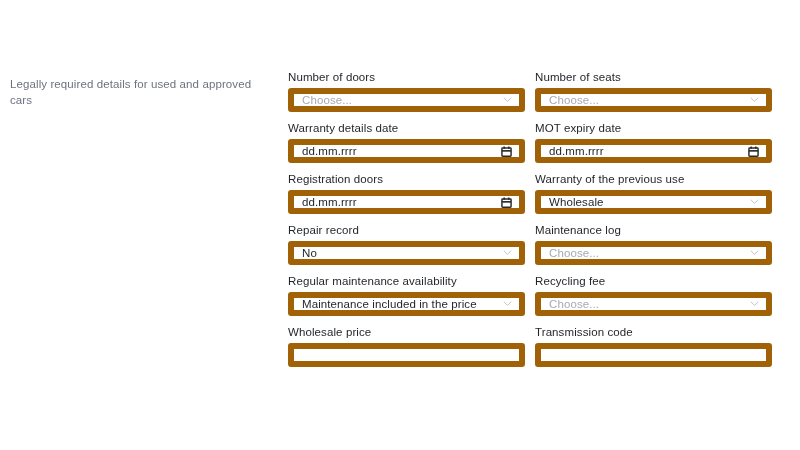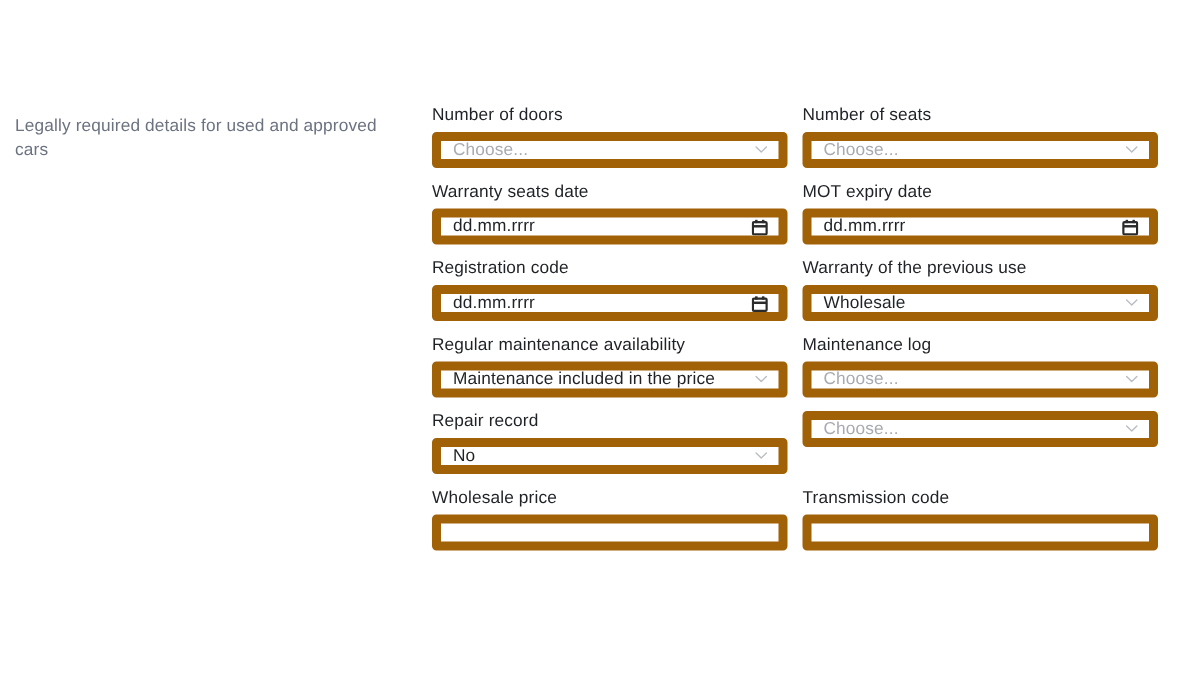--- a/index.html
+++ b/index.html
@@ -144,62 +144,62 @@
           <div class="control select">
             <span class="value placeholder">Choose...</span>
             <span class="chevron-icon">
               <svg viewBox="0 0 10 10">
                 <path d="M1.2 3.3 L5 7.1 L8.8 3.3" fill="none" stroke="#b9bcc2" stroke-width="1" stroke-linecap="round" stroke-linejoin="round"></path>
               </svg>
             </span>
           </div>
         </div>
         <div class="field">
-          <label class="field-label">Warranty seats date</label>
+          <label class="field-label">Warranty details date</label>
           <div class="control date">
             <span class="value date-text">dd.mm.rrrr</span>
             <span class="calendar-icon">
               <svg viewBox="0 0 12 12">
                 <rect x="1" y="2.2" width="10" height="9" rx="0.8" fill="none" stroke="#2b2b2b" stroke-width="1.6"></rect>
                 <rect x="1" y="4.4" width="10" height="1.8" fill="#2b2b2b"></rect>
                 <rect x="2.6" y="0.6" width="1.8" height="2.4" fill="#2b2b2b"></rect>
                 <rect x="7.6" y="0.6" width="1.8" height="2.4" fill="#2b2b2b"></rect>
               </svg>
             </span>
           </div>
         </div>
         <div class="field">
-          <label class="field-label">Registration code</label>
+          <label class="field-label">Registration doors</label>
           <div class="control date">
             <span class="value date-text">dd.mm.rrrr</span>
             <span class="calendar-icon">
               <svg viewBox="0 0 12 12">
                 <rect x="1" y="2.2" width="10" height="9" rx="0.8" fill="none" stroke="#2b2b2b" stroke-width="1.6"></rect>
                 <rect x="1" y="4.4" width="10" height="1.8" fill="#2b2b2b"></rect>
                 <rect x="2.6" y="0.6" width="1.8" height="2.4" fill="#2b2b2b"></rect>
                 <rect x="7.6" y="0.6" width="1.8" height="2.4" fill="#2b2b2b"></rect>
               </svg>
             </span>
           </div>
         </div>
         <div class="field">
+          <label class="field-label">Repair record</label>
+          <div class="control select">
+            <span class="value">No</span>
+            <span class="chevron-icon">
+              <svg viewBox="0 0 10 10">
+                <path d="M1.2 3.3 L5 7.1 L8.8 3.3" fill="none" stroke="#b9bcc2" stroke-width="1" stroke-linecap="round" stroke-linejoin="round"></path>
+              </svg>
+            </span>
+          </div>
+        </div>
+        <div class="field">
           <label class="field-label">Regular maintenance availability</label>
           <div class="control select">
             <span class="value">Maintenance included in the price</span>
-            <span class="chevron-icon">
-              <svg viewBox="0 0 10 10">
-                <path d="M1.2 3.3 L5 7.1 L8.8 3.3" fill="none" stroke="#b9bcc2" stroke-width="1" stroke-linecap="round" stroke-linejoin="round"></path>
-              </svg>
-            </span>
-          </div>
-        </div>
-        <div class="field">
-          <label class="field-label">Repair record</label>
-          <div class="control select">
-            <span class="value">No</span>
             <span class="chevron-icon">
               <svg viewBox="0 0 10 10">
                 <path d="M1.2 3.3 L5 7.1 L8.8 3.3" fill="none" stroke="#b9bcc2" stroke-width="1" stroke-linecap="round" stroke-linejoin="round"></path>
               </svg>
             </span>
           </div>
         </div>
         <div class="field">
           <label class="field-label">Wholesale price</label>
           <div class="control text-input">
@@ -249,20 +249,21 @@
           <div class="control select">
             <span class="value placeholder">Choose...</span>
             <span class="chevron-icon">
               <svg viewBox="0 0 10 10">
                 <path d="M1.2 3.3 L5 7.1 L8.8 3.3" fill="none" stroke="#b9bcc2" stroke-width="1" stroke-linecap="round" stroke-linejoin="round"></path>
               </svg>
             </span>
           </div>
         </div>
         <div class="field">
+          <label class="field-label">Recycling fee</label>
           <div class="control select">
             <span class="value placeholder">Choose...</span>
             <span class="chevron-icon">
               <svg viewBox="0 0 10 10">
                 <path d="M1.2 3.3 L5 7.1 L8.8 3.3" fill="none" stroke="#b9bcc2" stroke-width="1" stroke-linecap="round" stroke-linejoin="round"></path>
               </svg>
             </span>
           </div>
         </div>
         <div class="field">

